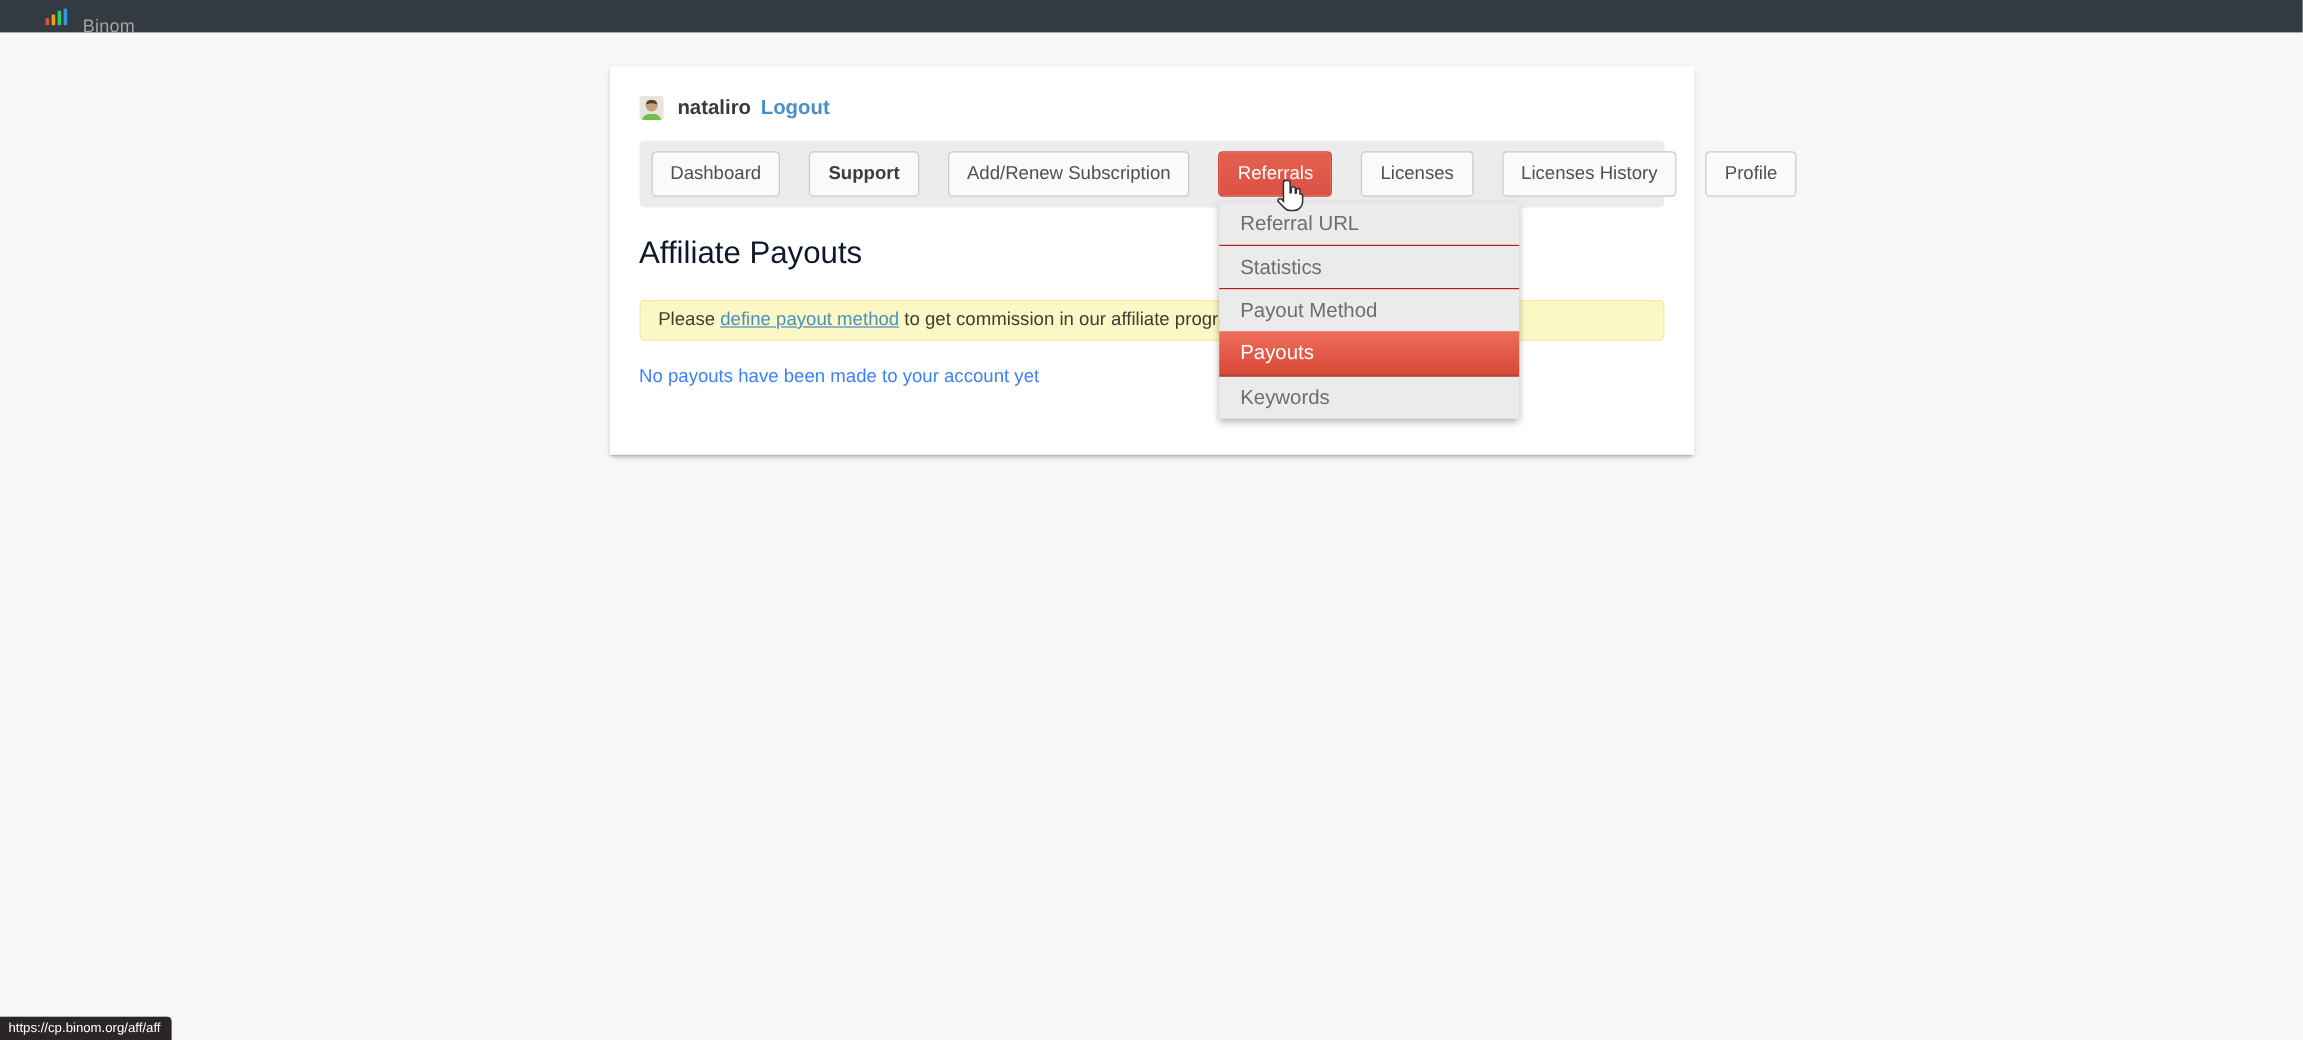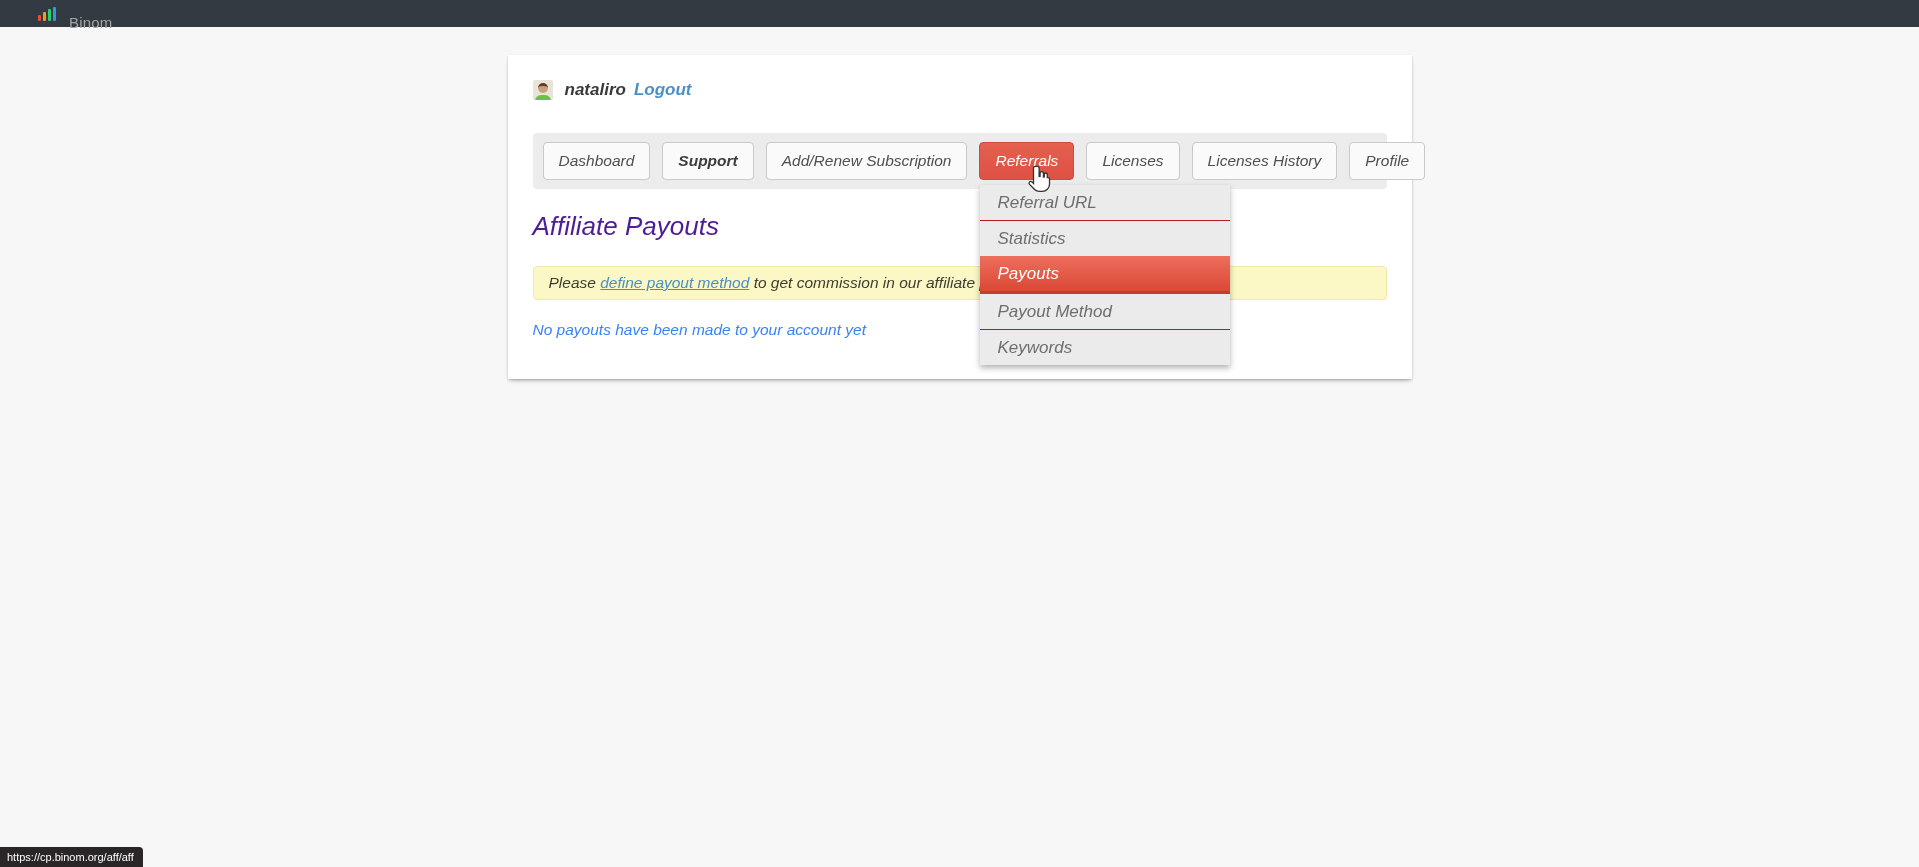--- a/index.html
+++ b/index.html
@@ -25,21 +25,20 @@
   .brand { color: #a3a3a3; font-size: 15px; letter-spacing: .2px; margin-top: 17px; }
 
   
   .card {
     position: relative;
     width: 904px; min-height: 324px;
     margin: 28px auto 0;
     background: #ffffff;
     box-shadow: 0 1px 2px rgba(0,0,0,.18), 0 3px 5px -2px rgba(0,0,0,.28);
     padding: 24px 25px 40px;
-    font-style: italic;
   }
 
   
   .user-row { display: flex; align-items: center; height: 22px; }
   .avatar {
     width: 20px; height: 20px; margin-right: 12px;
     background: #e8e4da; border-radius: 2px;
     position: relative; overflow: hidden;
   }
   .avatar .head {
@@ -50,25 +49,25 @@
   .avatar .body {
     position: absolute; left: 2px; bottom: -3px;
     width: 16px; height: 8px; border-radius: 6px 6px 0 0;
     background: #6fbf4a;
   }
   .username { font-size: 17px; font-weight: bold; color: #3a3a3a; margin-right: 8px; }
   .logout-link { font-size: 17px; font-weight: bold; color: #4a90c7; text-decoration: none; cursor: pointer; }
 
   
   .tabs-bar {
-    margin-top: 32px;
+    margin-top: 16px;
     background: #ececec;
     border-radius: 4px;
     padding: 9px 10px;
-    display: flex; align-items: center; gap: 12px;
+    display: flex; align-items: center; gap: 24px;
     position: relative;
   }
   .tab {
     background: #fafafa;
     border: 1px solid #c9c9c9;
     border-radius: 4px;
     padding: 8px 15px;
     font-size: 15.5px;
     color: #4f4f4f;
     line-height: 20px;
@@ -110,21 +109,21 @@
   .dropdown .item.active + .item { border-top: none; }
 
   
   .hand-cursor { position: absolute; left: 46px; top: 21px; z-index: 60; pointer-events: none; }
 
   
   .page-title {
     margin-top: 22px;
     font-size: 26px;
     font-weight: 400;
-    color: #4c1d95;
+    color: #0f172a;
   }
   .notice {
     margin-top: 24px;
     background: #fcf8c5;
     border: 1px solid #f0e9a8;
     border-radius: 4px;
     padding: 6px 15px;
     font-size: 15.5px;
     line-height: 20px;
     color: #3f3d30;
@@ -183,22 +182,22 @@
       <span class="hand-cursor">
         <svg width="30" height="30" viewBox="0 0 32 32">
           <path d="M12 2.5c1.1 0 2 .9 2 2v8.8l1-.1v-3.2c0-1 .8-1.8 1.8-1.8s1.8.8 1.8 1.8v3.8l.9-.1v-2.5c0-.9.7-1.6 1.6-1.6s1.6.7 1.6 1.6v3.3h.8c.9 0 1.6.7 1.6 1.6v5.3c0 4.3-3.5 7.8-7.8 7.8h-2.9c-2.1 0-4.1-.8-5.5-2.3l-5.1-5.2c-.7-.7-.7-1.9 0-2.6.7-.7 1.8-.7 2.5 0l1.7 1.7V4.5c0-1.1.9-2 2-2z" fill="#ffffff" stroke="#333333" stroke-width="1.4"></path>
         </svg>
       </span>
 
       
       <div class="dropdown">
         <div class="item">Referral URL</div>
         <div class="item">Statistics</div>
+        <div class="item">Payout Method</div>
         <div class="item active">Payouts</div>
-        <div class="item">Payout Method</div>
         <div class="item">Keywords</div>
       </div>
     </div>
 
     <div class="tab">Licenses</div>
     <div class="tab">Licenses History</div>
     <div class="tab">Profile</div>
   </div>
 
   <h1 class="page-title">Affiliate Payouts</h1>

